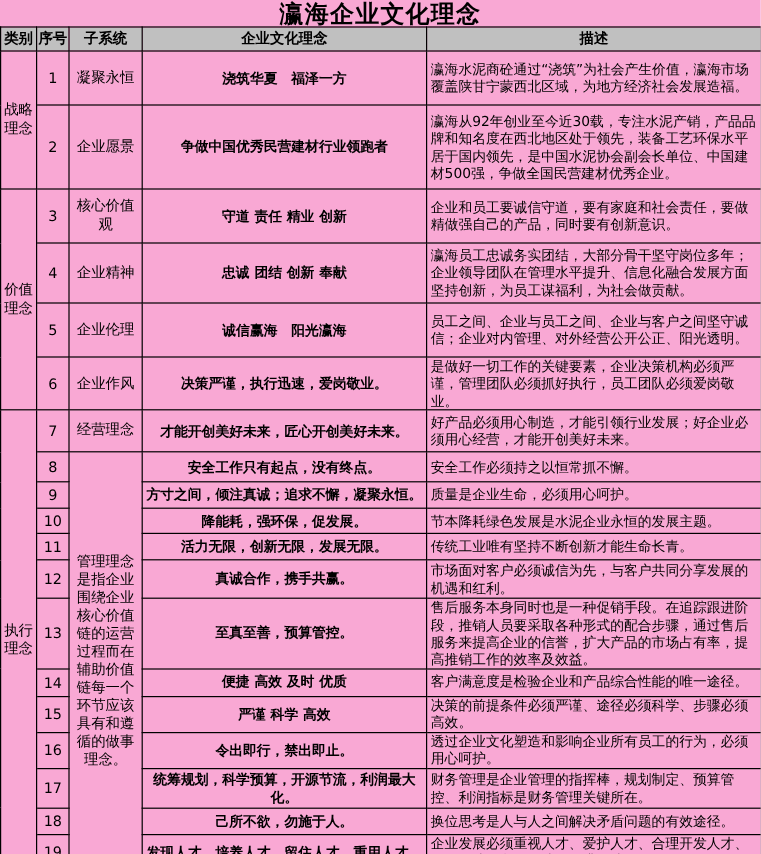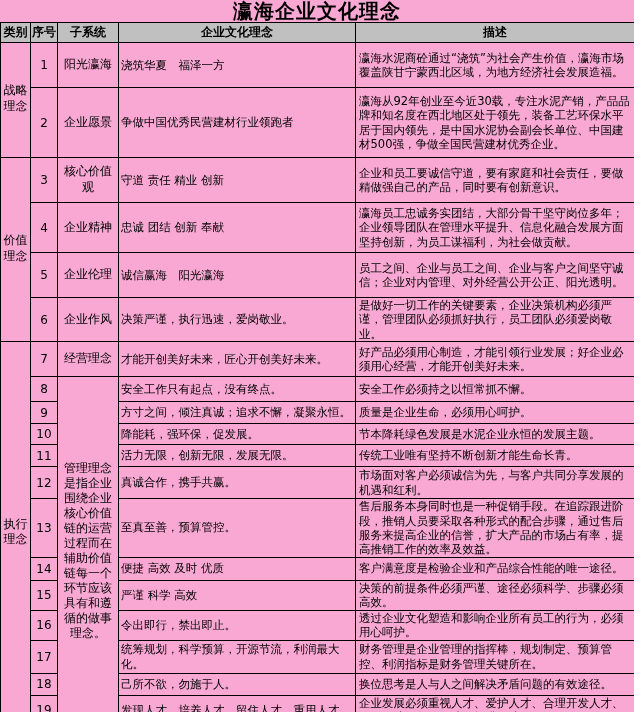--- a/index.html
+++ b/index.html
@@ -42,40 +42,39 @@
     padding: 1px;
   }
   th.desc-h {
     border: 2px solid #000000;
   }
   td.cat {
     font-size: 12px;
     text-align: center;
     line-height: 1.3;
     padding: 1px;
-    font-family: Liberation Mono, monospace;
   }
   td.num {
     font-size: 12px;
     text-align: center;
   }
   td.sub {
     font-size: 12px;
     text-align: center;
     line-height: 1.3;
     padding: 1px;
   }
   td.sub.merged {
     line-height: 1.25;
     padding: 0 1px;
   }
   td.phi {
     font-size: 11.5px;
-    font-weight: normal;
-    text-align: left;
+    font-weight: bold;
+    text-align: center;
     padding: 1px 2px;
     line-height: 1.3;
   }
   td.desc {
     font-size: 11.5px;
     text-align: left;
     padding: 0 3px;
     line-height: 1.25;
     border-left: 2px solid #000000;
   }
@@ -99,21 +98,21 @@
         <th>序号</th>
         <th>子系统</th>
         <th>企业文化理念</th>
         <th class="desc-h">描述</th>
       </tr>
     </thead>
     <tbody>
         <tr style="height: 45px;">
           <td class="cat" rowspan="2">战略理念</td>
           <td class="num">1</td>
-          <td class="sub">阳光瀛海</td>
+          <td class="sub">凝聚永恒</td>
           <td class="phi">浇筑华夏　福泽一方</td>
           <td class="desc">瀛海水泥商砼通过“浇筑”为社会产生价值，瀛海市场覆盖陕甘宁蒙西北区域，为地方经济社会发展造福。</td>
         </tr>
         <tr style="height: 70px;">
           <td class="num">2</td>
           <td class="sub">企业愿景</td>
           <td class="phi">争做中国优秀民营建材行业领跑者</td>
           <td class="desc">瀛海从92年创业至今近30载，专注水泥产销，产品品牌和知名度在西北地区处于领先，装备工艺环保水平居于国内领先，是中国水泥协会副会长单位、中国建材500强，争做全国民营建材优秀企业。</td>
         </tr>
         <tr style="height: 45px;">

